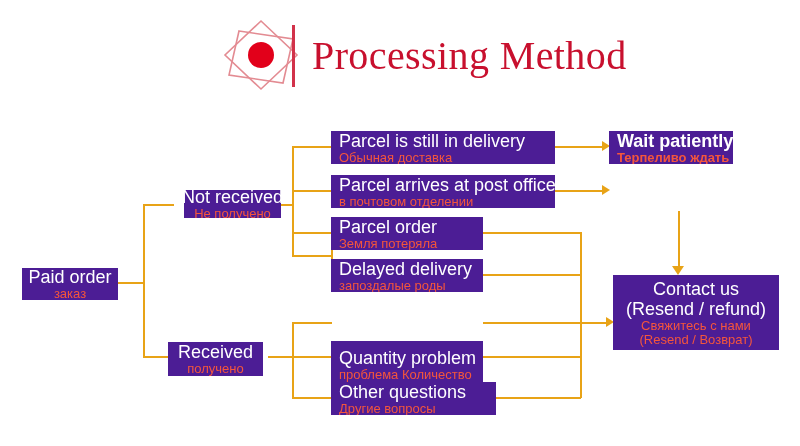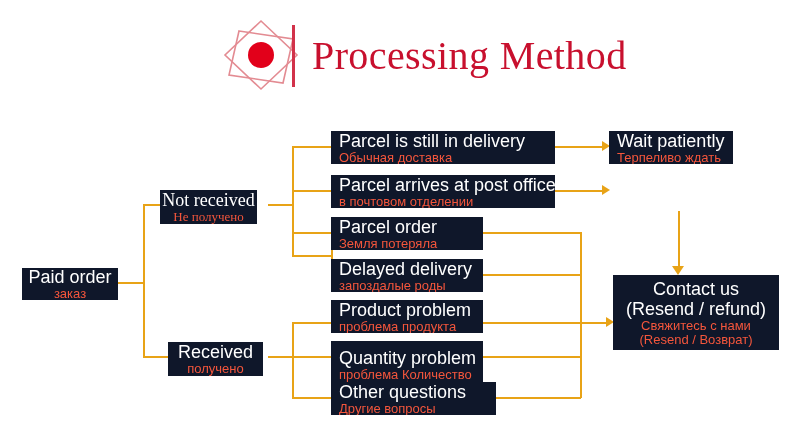--- a/index.html
+++ b/index.html
@@ -15,21 +15,21 @@
   .logo{position:absolute;left:219px;top:17px;width:84px;height:76px;}
   .logo svg{display:block;}
   .divider{position:absolute;left:292px;top:25px;width:3px;height:62px;
            background:#d2324a;}
   .title{position:absolute;left:312px;top:26px;
          font-family:"Liberation Serif", serif;
          font-size:40px;color:#c8102e;letter-spacing:.4px;
          white-space:nowrap;line-height:60px;}
 
   
-  .box{position:absolute;background:#0f172a;box-sizing:border-box;
+  .box{position:absolute;background:#4c1d95;box-sizing:border-box;
        display:flex;flex-direction:column;justify-content:center;
        overflow:hidden;}
   .box .en{color:#ffffff;font-size:18px;line-height:20px;white-space:nowrap;}
   .box .ru{color:#f4563c;font-size:13px;line-height:14px;white-space:nowrap;}
   .box.left{padding-left:8px;}
   .box.ctr{align-items:center;text-align:center;}
 
   .line{position:absolute;background:#e8a317;}
   .h{height:1.6px;}
   .v{width:1.6px;}
@@ -94,21 +94,21 @@
   <div class="line h" style="left:483px;top:397px;width:98px;"></div>
   <div class="line v" style="left:580px;top:232px;height:166px;"></div>
   <div class="line h" style="left:580px;top:322px;width:28px;"></div>
   <div class="arrow right" style="left:606px;top:317px;"></div>
 
   <div class="box ctr" style="left:22px;top:268px;width:96px;height:32px;">
     <div class="en">Paid order</div>
     <div class="ru">заказ</div>
   </div>
 
-  <div class="box ctr" style="left:160px;top:190px;width:97px;height:34px;font-family:Liberation Serif, serif;">
+  <div class="box ctr" style="left:184px;top:190px;width:97px;height:28px;">
     <div class="en">Not received</div>
     <div class="ru">Не получено</div>
   </div>
 
   <div class="box ctr" style="left:168px;top:342px;width:95px;height:34px;">
     <div class="en">Received</div>
     <div class="ru">получено</div>
   </div>
 
   <div class="box left" style="left:331px;top:131px;width:224px;height:33px;">
@@ -124,36 +124,32 @@
   <div class="box left" style="left:331px;top:217px;width:152px;height:33px;">
     <div class="en">Parcel order</div>
     <div class="ru">Земля потеряла</div>
   </div>
 
   <div class="box left" style="left:331px;top:259px;width:152px;height:33px;">
     <div class="en">Delayed delivery</div>
     <div class="ru">запоздалые роды</div>
   </div>
 
-  <div class="box left" style="left:331px;top:300px;width:152px;height:33px;">
-    <div class="en">Product problem</div>
-    <div class="ru">проблема продукта</div>
-  </div>
 
   <div class="box left" style="left:331px;top:341px;width:152px;height:47px;">
     <div class="en">Quantity problem</div>
     <div class="ru">проблема Количество</div>
   </div>
 
   <div class="box left" style="left:331px;top:382px;width:165px;height:33px;">
     <div class="en">Other questions</div>
     <div class="ru">Другие вопросы</div>
   </div>
 
-  <div class="box left" style="left:609px;top:131px;width:124px;height:33px;">
+  <div class="box left" style="left:609px;top:131px;width:124px;height:33px;font-weight:bold;">
     <div class="en">Wait patiently</div>
     <div class="ru">Терпеливо ждать</div>
   </div>
 
 
   <div class="box ctr" style="left:613px;top:275px;width:166px;height:75px;">
     <div class="en">Contact us</div>
     <div class="en">(Resend / refund)</div>
     <div class="ru">Свяжитесь с нами</div>
     <div class="ru">(Resend / Возврат)</div>

